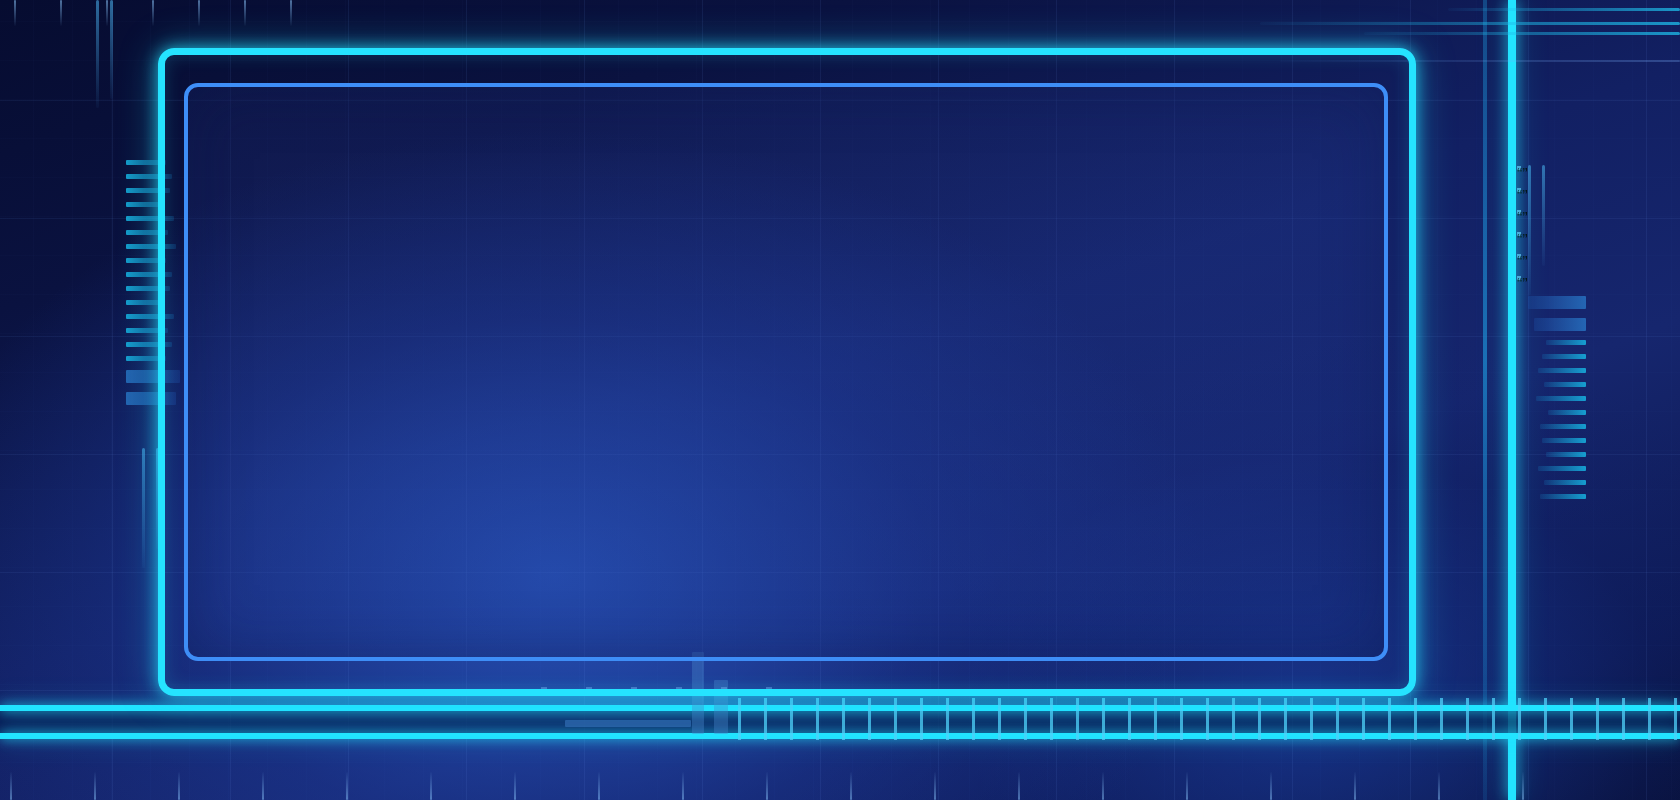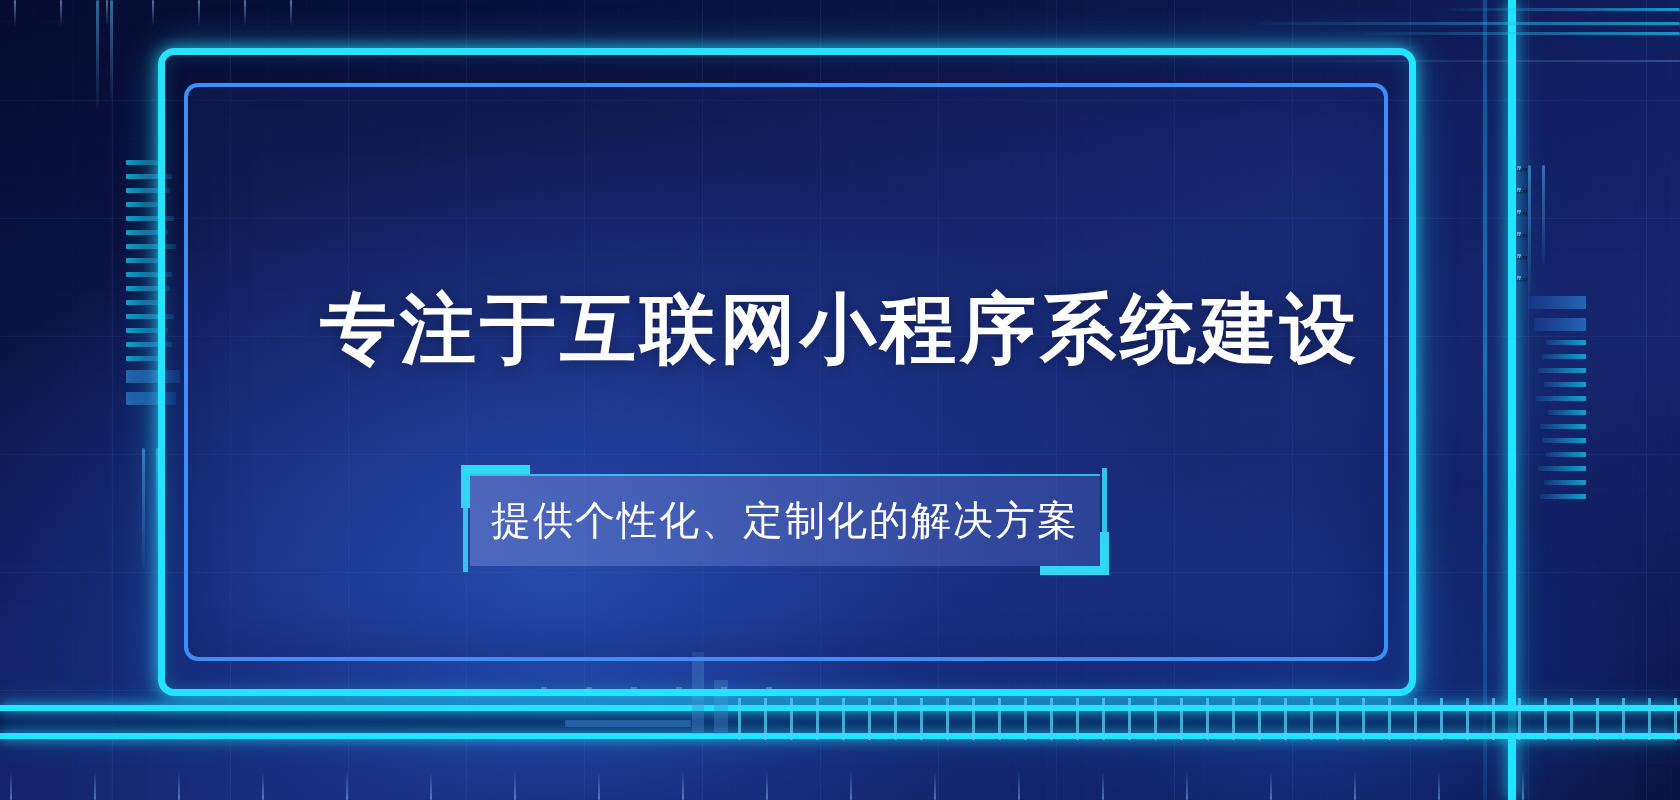--- a/index.html
+++ b/index.html
@@ -378,24 +378,15 @@
       <i></i>
       <i></i>
       <i></i>
       <i></i>
       <i></i>
   </div>
 
   <div class="neon-frame"></div>
   <div class="inner-frame"></div>
 
-  <div class="headline">专注于互联网小程序系统建设</div>
-
-  <div class="sub-wrap">
-    <div class="sub-plate"></div>
-    <div class="corner tl"></div>
-    <div class="corner br"></div>
-    <div class="edge-v left"></div>
-    <div class="edge-v right"></div>
-    <div class="sub-text">提供个性化、定制化的解决方案</div>
-  </div>
+
 
 </div>
 
 </body></html>

